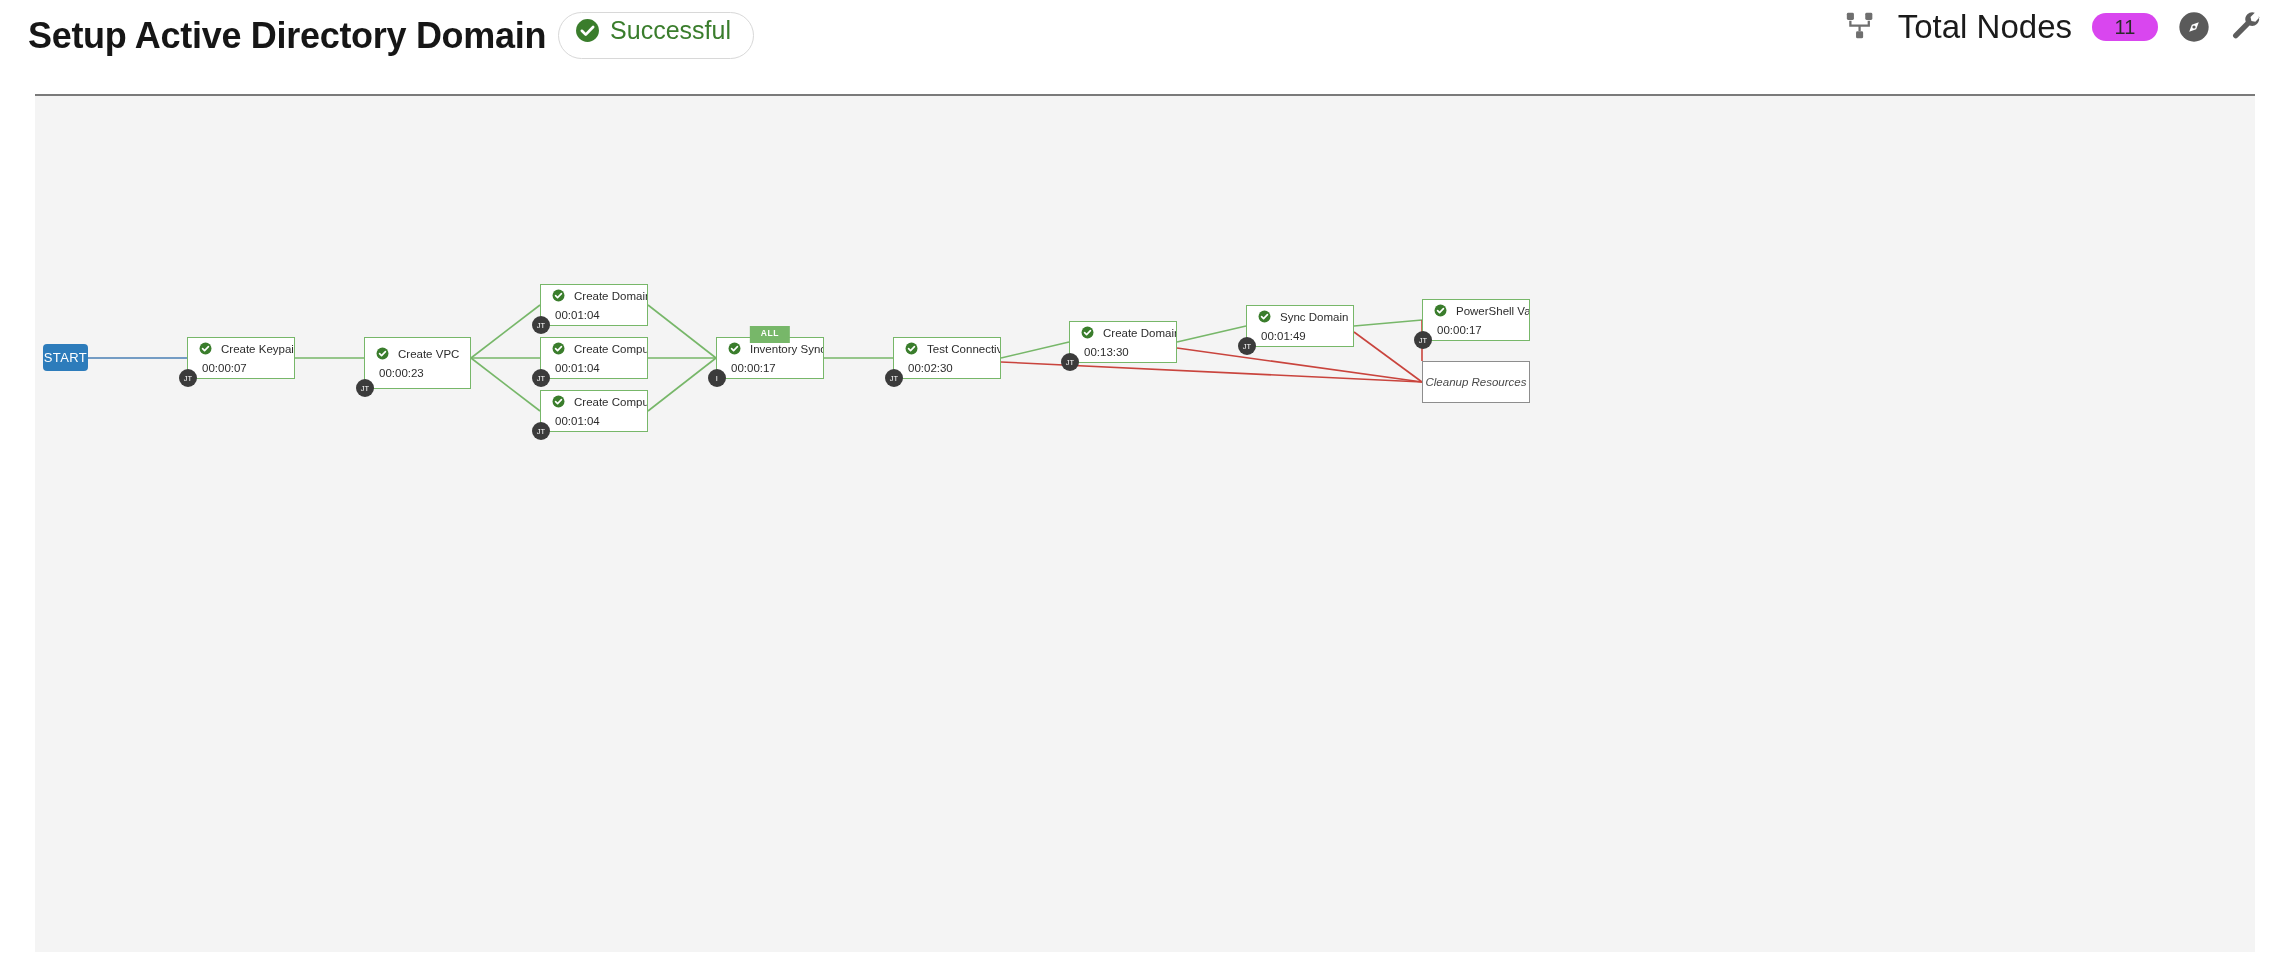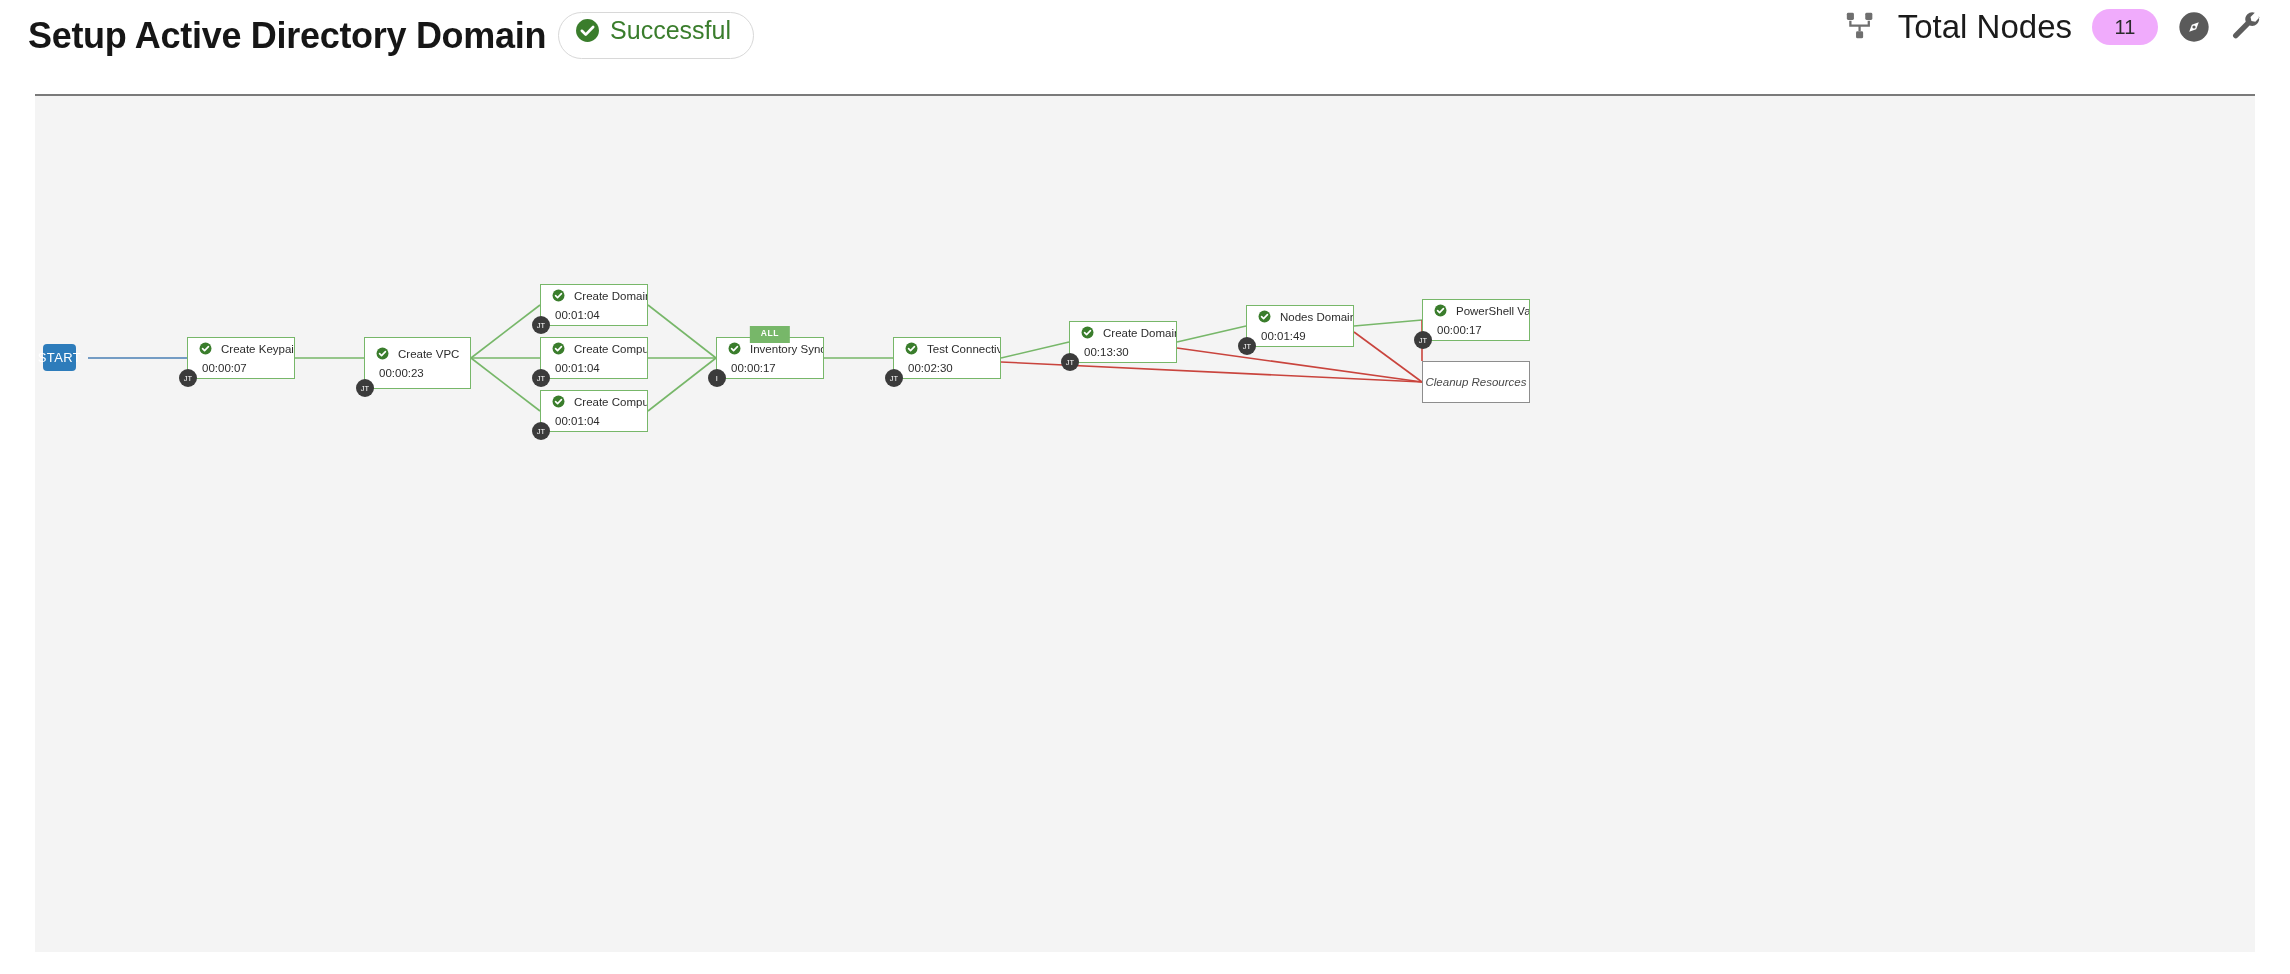--- a/index.html
+++ b/index.html
@@ -40,22 +40,22 @@
 
   .header-right {
     position: absolute; right: 26px; top: 8px;
     display: flex; align-items: center; gap: 20px;
   }
   .nodes-icon { width: 34px; height: 34px; display: block; }
   .total-nodes-label {
     font-size: 33px; color: #1b1b1b; white-space: nowrap;
   }
   .count-badge {
-    min-width: 66px; height: 36px;
-    background: #f0abfc; border-radius: 18px;
+    min-width: 66px; height: 28px;
+    background: #d946ef; border-radius: 18px;
     display: flex; align-items: center; justify-content: center;
     font-size: 20px; color: #2b2b2b; padding: 0 14px;
   }
   .compass-icon { width: 32px; height: 32px; display: block; cursor: pointer; }
   .wrench-icon  { width: 34px; height: 34px; display: block; cursor: pointer; }
 
   
   .canvas {
     position: absolute;
     left: 35px; top: 94px;
@@ -188,21 +188,21 @@
     <path d="M1142 246 L1211 230" stroke="#77b769" stroke-width="1.6" fill="none"></path>
 
     <path d="M1319 230 L1387 224" stroke="#77b769" stroke-width="1.6" fill="none"></path>
 
     <path d="M966 266 L1387 286" stroke="#c9443d" stroke-width="1.6" fill="none"></path>
     <path d="M1142 252 L1387 286" stroke="#c9443d" stroke-width="1.6" fill="none"></path>
     <path d="M1319 236 L1387 286" stroke="#c9443d" stroke-width="1.6" fill="none"></path>
     <path d="M1387 224 L1387 265" stroke="#c9443d" stroke-width="1.6" fill="none"></path>
   </svg>
 
-  <div class="start-node" style="left:8px; top:248px; width:33px; height:27px;">
+  <div class="start-node" style="left:8px; top:248px; width:45px; height:27px;">
     <span>START</span>
   </div>
 
   <div id="node-layer">
       <div class="node" style="left: 152px; top: 241px; width: 108px; height: 42px;">
         <div class="node-title-row">
           <svg class="node-check" viewBox="0 0 24 24">
             <circle cx="12" cy="12" r="11" fill="#3a7d2c"></circle>
             <path d="M6.6 12.3 L10.3 16 L17.4 8.6" fill="none" stroke="#ffffff" stroke-width="3" stroke-linecap="round" stroke-linejoin="round"></path>
           </svg>
@@ -288,21 +288,21 @@
         </div>
         <div class="node-time">00:13:30</div>
         <span class="avatar-badge">JT</span>
       </div>
       <div class="node" style="left: 1211px; top: 209px; width: 108px; height: 42px;">
         <div class="node-title-row">
           <svg class="node-check" viewBox="0 0 24 24">
             <circle cx="12" cy="12" r="11" fill="#3a7d2c"></circle>
             <path d="M6.6 12.3 L10.3 16 L17.4 8.6" fill="none" stroke="#ffffff" stroke-width="3" stroke-linecap="round" stroke-linejoin="round"></path>
           </svg>
-          <span class="node-title">Nodes Domain</span>
+          <span class="node-title">Sync Domain</span>
         </div>
         <div class="node-time">00:01:49</div>
         <span class="avatar-badge">JT</span>
       </div>
       <div class="node" style="left: 1387px; top: 203px; width: 108px; height: 42px;">
         <div class="node-title-row">
           <svg class="node-check" viewBox="0 0 24 24">
             <circle cx="12" cy="12" r="11" fill="#3a7d2c"></circle>
             <path d="M6.6 12.3 L10.3 16 L17.4 8.6" fill="none" stroke="#ffffff" stroke-width="3" stroke-linecap="round" stroke-linejoin="round"></path>
           </svg>

